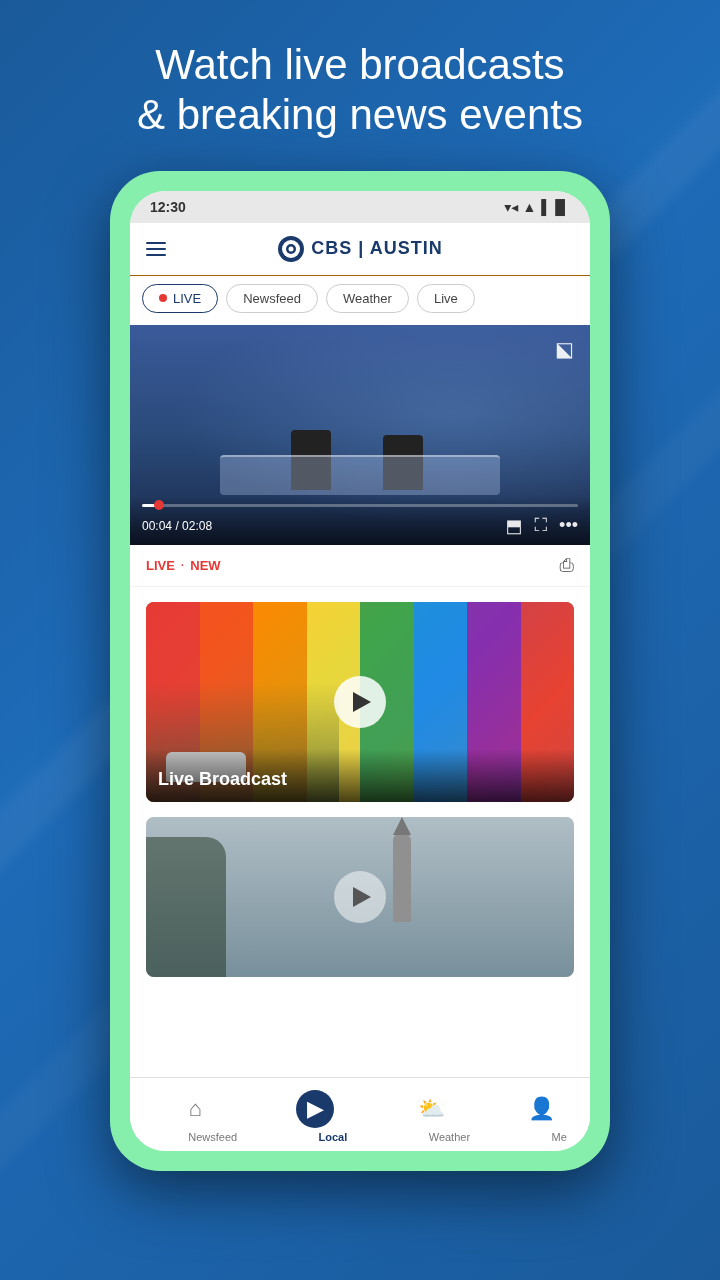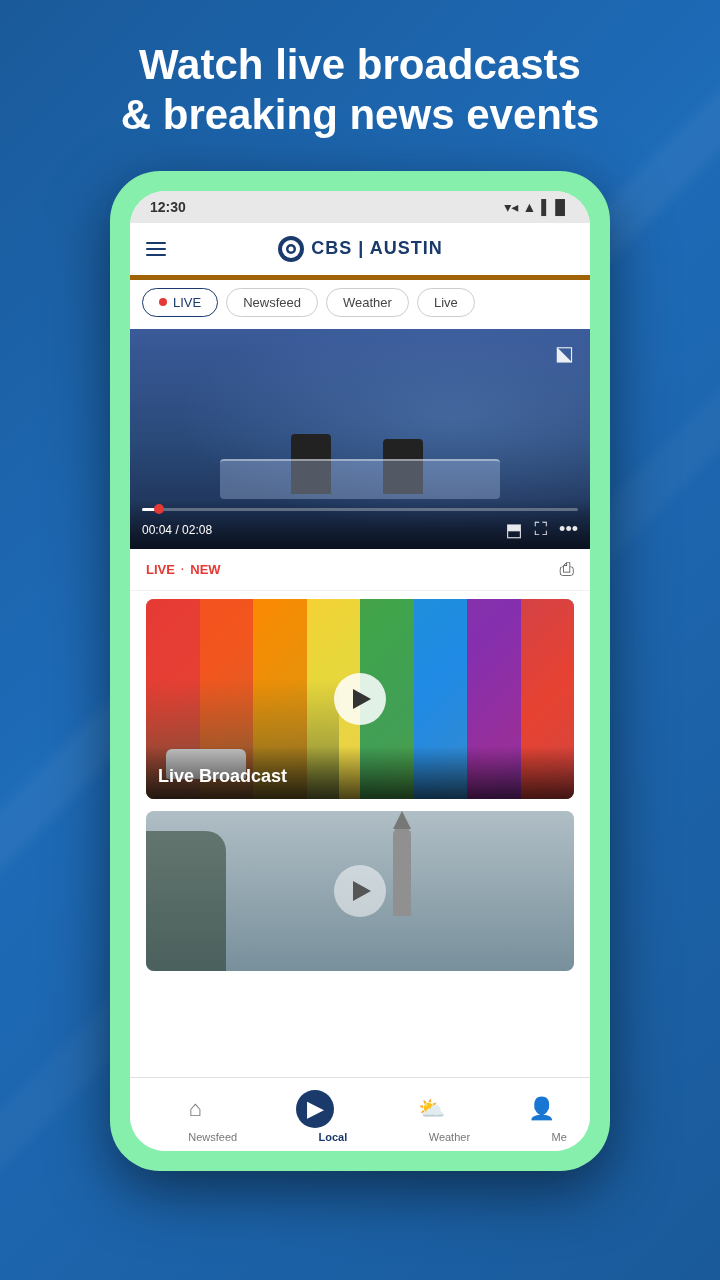--- a/index.html
+++ b/index.html
@@ -23,21 +23,21 @@
       top: 0; left: 0; right: 0; bottom: 0;
       background: 
         linear-gradient(135deg, transparent 40%, rgba(255,255,255,0.05) 41%, rgba(255,255,255,0.05) 43%, transparent 44%),
         linear-gradient(135deg, transparent 55%, rgba(255,255,255,0.03) 56%, rgba(255,255,255,0.03) 58%, transparent 59%);
       pointer-events: none;
     }
 
     .headline {
       color: white;
       font-size: 42px;
-      font-weight: 700;
+      font-weight: 400;
       text-align: center;
       padding: 40px 60px 30px;
       line-height: 1.2;
       z-index: 1;
     }
 
     
     .phone-frame {
       width: 500px;
       height: 1000px;
@@ -88,21 +88,21 @@
 
     
     .app-header {
       background: white;
       padding: 12px 16px;
       display: flex;
       align-items: center;
       justify-content: center;
       position: relative;
       flex-shrink: 0;
-      border-bottom: 5px solid #a16207;
+      border-bottom: 1px solid #a16207;
     }
 
     .menu-icon {
       position: absolute;
       left: 16px;
       display: flex;
       flex-direction: column;
       gap: 4px;
       cursor: pointer;
     }
@@ -354,21 +354,21 @@
       right: 2px;
       top: 2px;
       width: 20px;
       height: 20px;
       background: white;
       border-radius: 50%;
     }
 
     
     .video-card {
-      margin: 8px 16px 12px;
+      margin: 15px 16px 12px;
       border-radius: 8px;
       overflow: hidden;
       background: #ddd;
       position: relative;
     }
 
     .video-thumb {
       width: 100%;
       height: 200px;
       position: relative;

